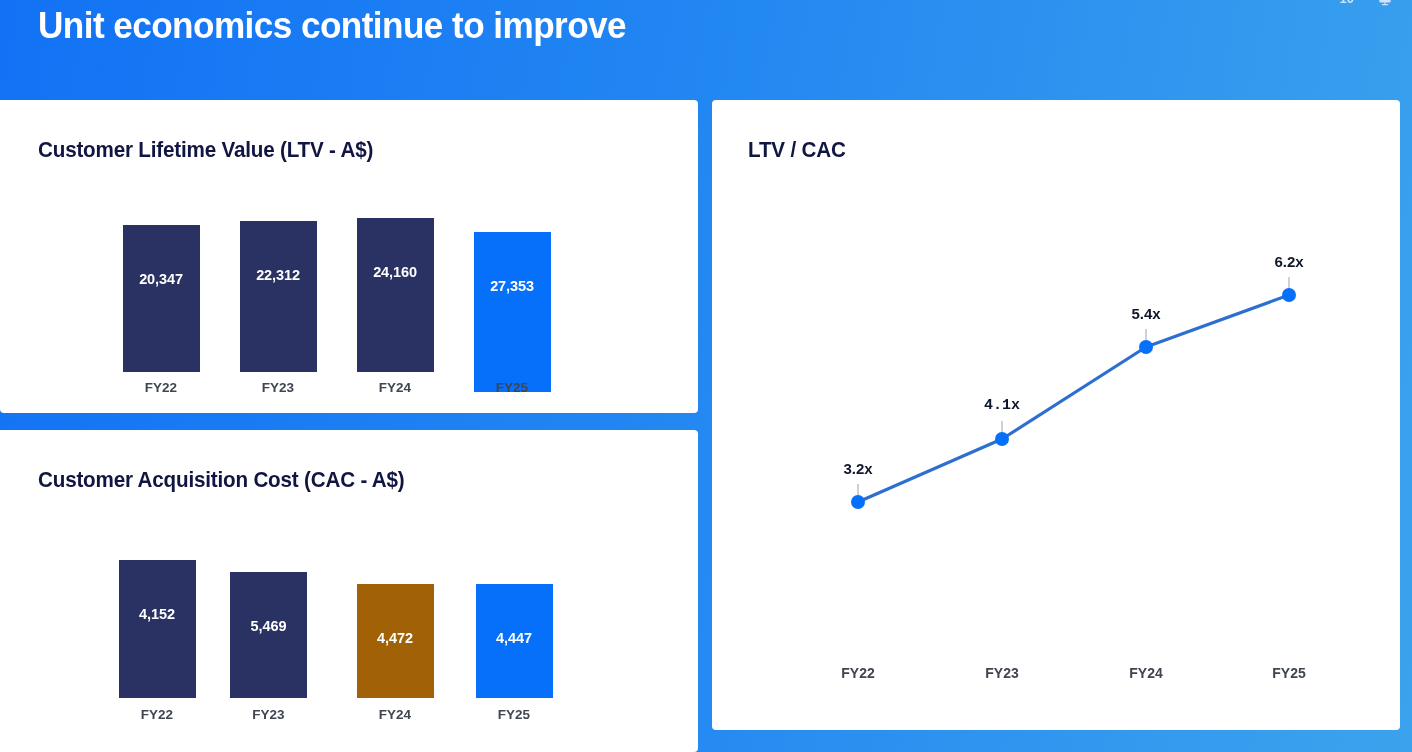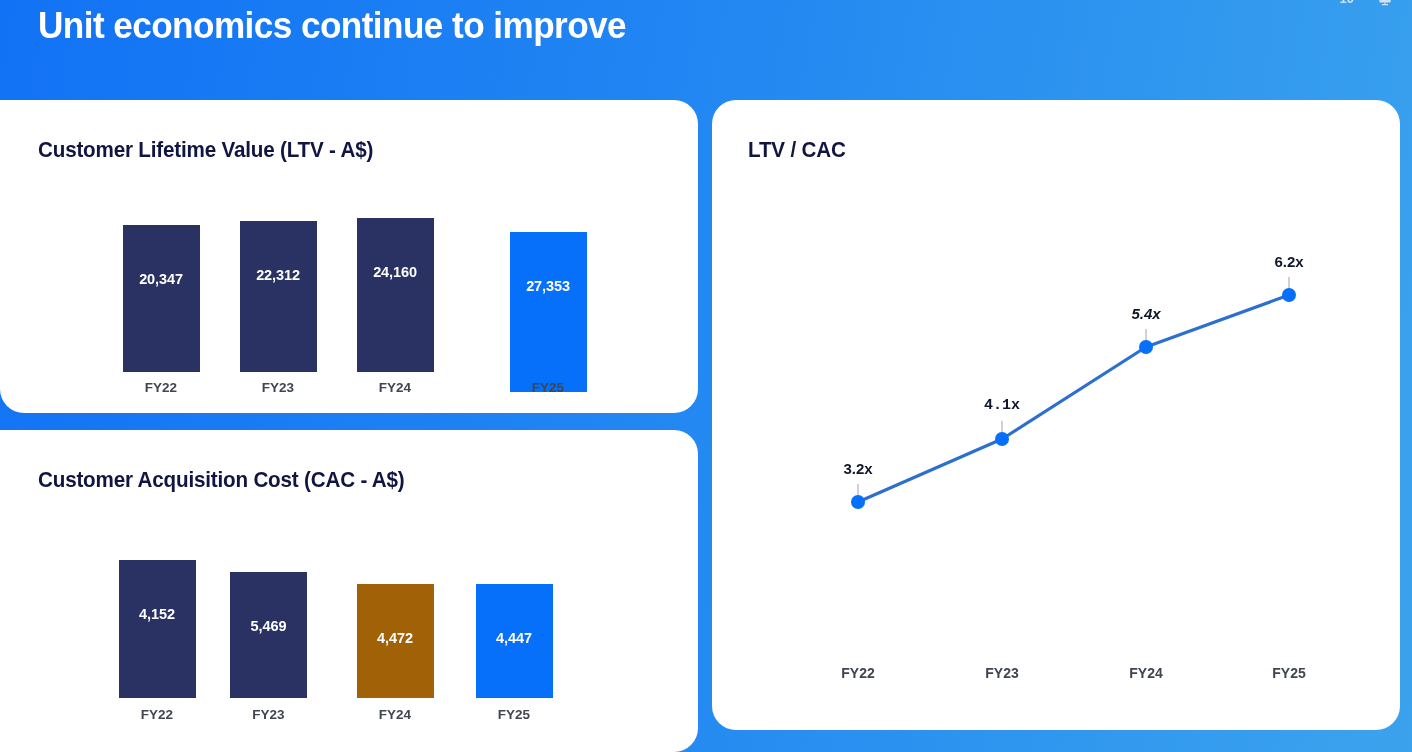--- a/index.html
+++ b/index.html
@@ -33,21 +33,21 @@
   }
   .page-number {
     font-size:13px; font-weight:bold; color:#cfe4fb;
   }
   .deck-icon { width:14px; height:14px; display:block; }
 
   
   .card {
     position:absolute;
     background:#ffffff;
-    border-radius:24px;
+    border-radius:4px;
   }
   #card-ltv  { left:0px;   top:100px; width:698px;  height:313px; border-top-left-radius:0; }
   #card-cac  { left:0px;   top:430px; width:698px;  height:322px; border-top-left-radius:0; border-bottom-left-radius:0;}
   #card-ratio{ left:712px; top:100px; width:688px;  height:630px; }
 
   .card-title {
     position:absolute; left:38px; top:38px;
     font-size:21.5px; font-weight:bold;
     color:#101542;
     letter-spacing:-0.2px;
@@ -126,21 +126,21 @@
           <div class="bar-value" style="bottom: 88.7853px;">22,312</div>
         </div>
         <div class="bar-cat" style="top: 168px;">FY23</div>
       </div>
       <div class="bar-col" style="left: 356.5px; top: 112px; width: 77px; height: 160px;">
         <div class="bar" style="height: 154.163px; background: rgb(42, 50, 99);">
           <div class="bar-value" style="bottom: 92.1633px;">24,160</div>
         </div>
         <div class="bar-cat" style="top: 168px;">FY24</div>
       </div>
-      <div class="bar-col" style="left: 473.5px; top: 112px; width: 77px; height: 180px; margin-left: 36px;">
+      <div class="bar-col" style="left: 473.5px; top: 112px; width: 77px; height: 180px;">
         <div class="bar accent" style="height: 160px; background: rgb(6, 112, 251);">
           <div class="bar-value" style="bottom: 98px;">27,353</div>
         </div>
         <div class="bar-cat" style="top: 168px;">FY25</div>
       </div>
     </div>
 </div>
 
 <div class="card" id="card-cac">
   <div class="card-title">Customer Acquisition Cost (CAC - A$)</div>
@@ -183,18 +183,18 @@
         <polyline points="146,402 290,339 434,247 577,195" fill="none" stroke="#2c6fd1" stroke-width="3.2" stroke-linejoin="round" stroke-linecap="round"></polyline>
         <circle cx="146" cy="402" r="7" fill="#0670fb"></circle>
         <circle cx="290" cy="339" r="7" fill="#0670fb"></circle>
         <circle cx="434" cy="247" r="7" fill="#0670fb"></circle>
         <circle cx="577" cy="195" r="7" fill="#0670fb"></circle>
       </svg>
       <div class="line-label" style="left: 146px; top: 360px;">3.2x</div>
       <div class="line-cat" style="left: 146px; top: 565px;">FY22</div>
       <div class="line-label" style="left: 290px; top: 297px; font-family: Liberation Mono, monospace;">4.1x</div>
       <div class="line-cat" style="left: 290px; top: 565px;">FY23</div>
-      <div class="line-label" style="left: 434px; top: 205px; font-style: italic;">5.4x</div>
+      <div class="line-label" style="left: 434px; top: 205px;">5.4x</div>
       <div class="line-cat" style="left: 434px; top: 565px;">FY24</div>
       <div class="line-label" style="left: 577px; top: 153px;">6.2x</div>
       <div class="line-cat" style="left: 577px; top: 565px;">FY25</div>
     </div>
 </div>
 
 </body></html>

